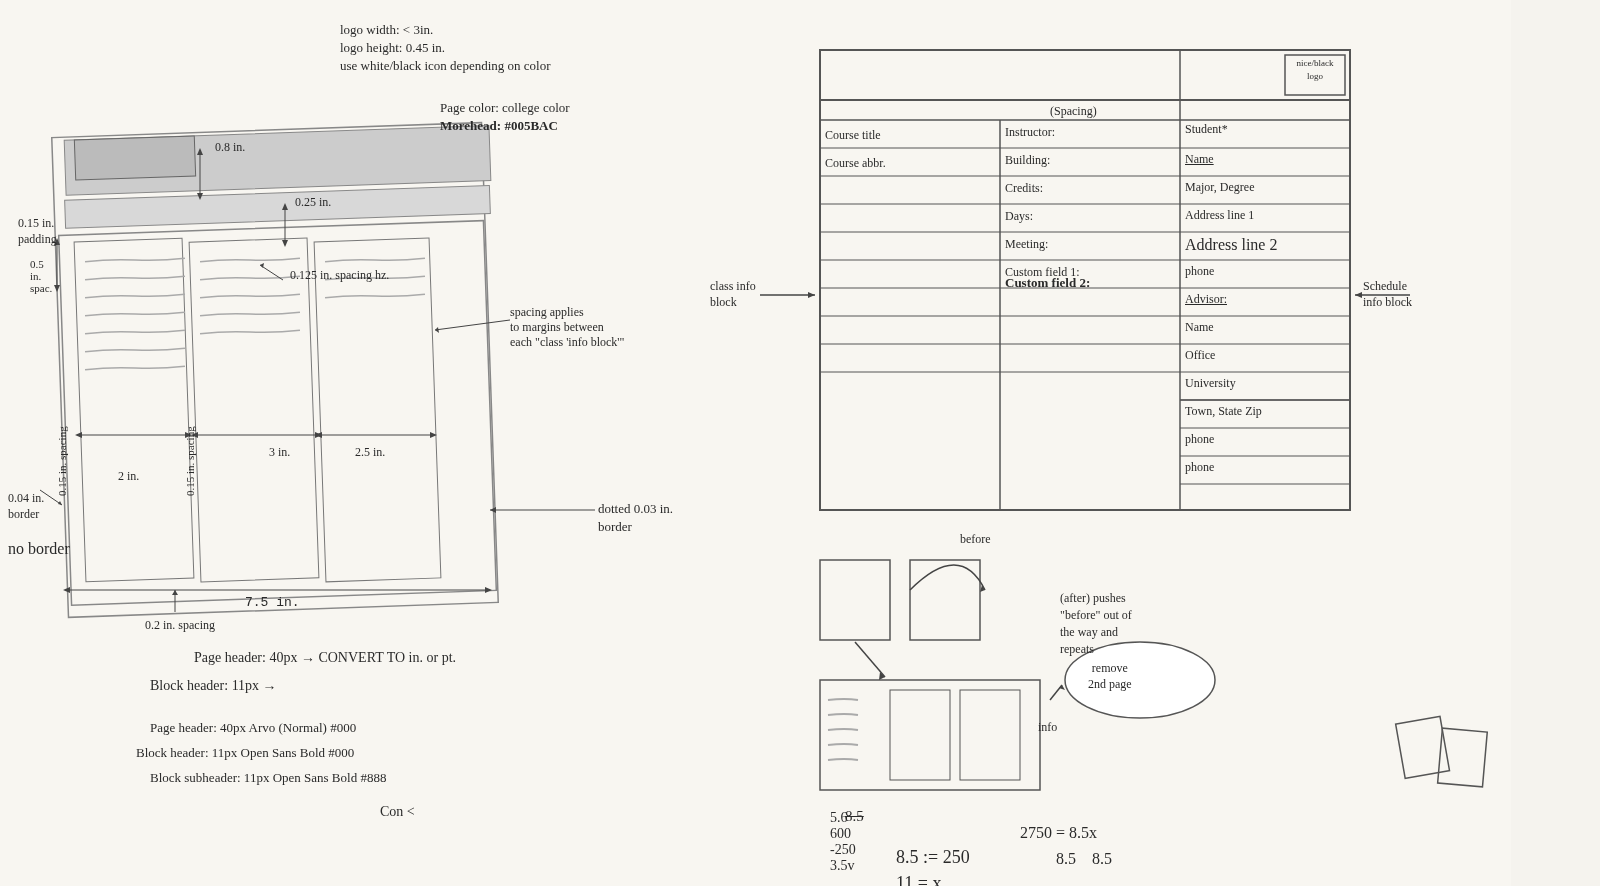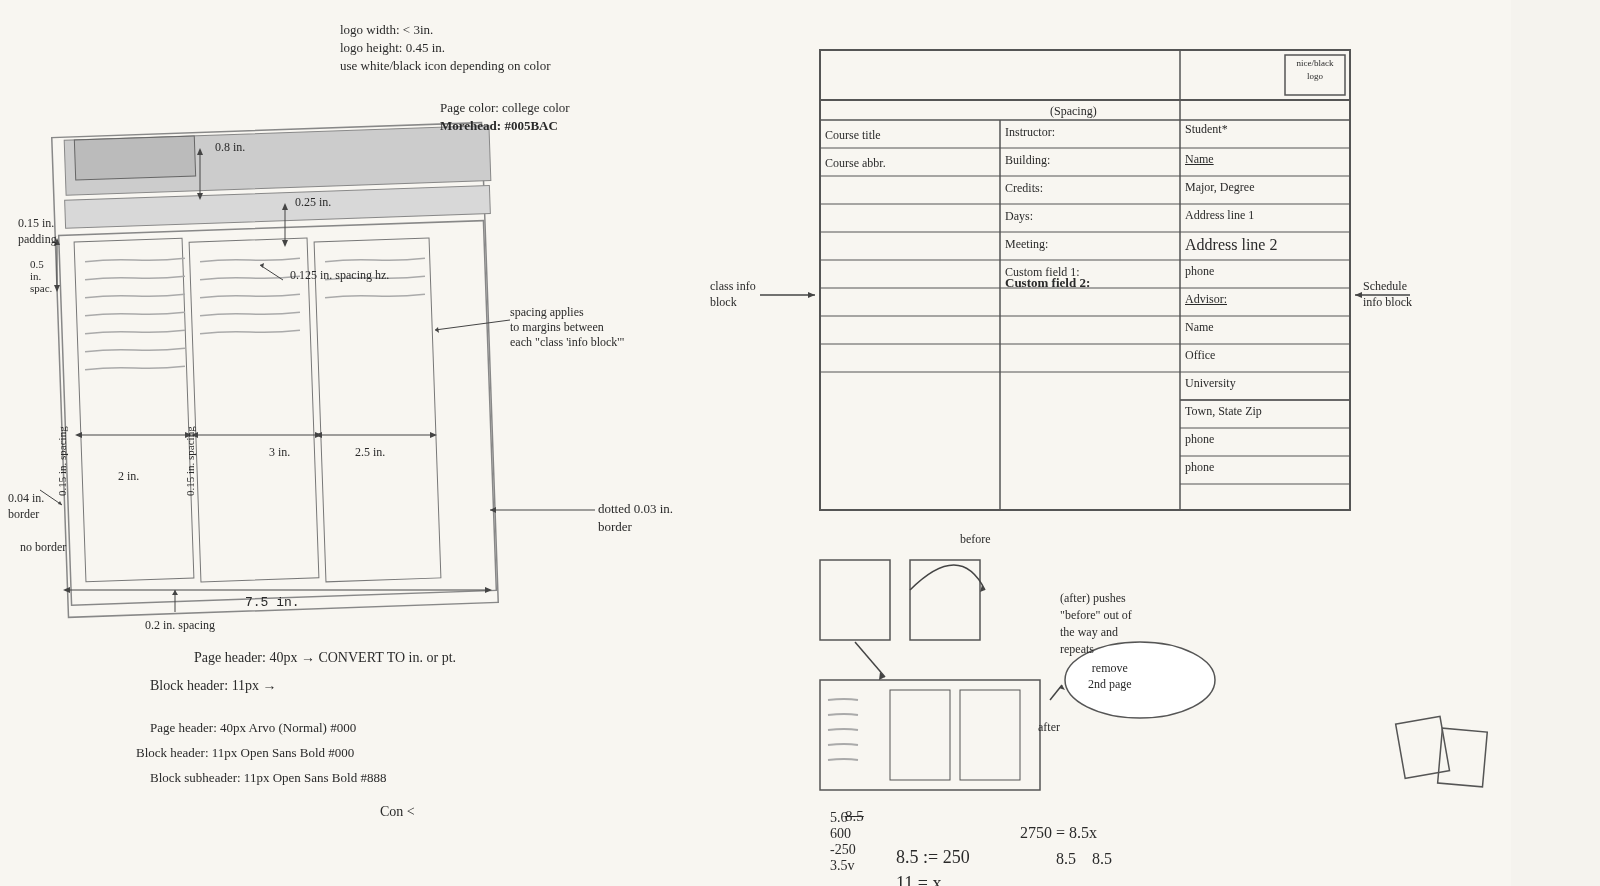--- a/index.html
+++ b/index.html
@@ -232,21 +232,21 @@
   <div class="sketch-text" style="left:30px; top:258px; font-size:11px;">0.5<br>in.<br>spac.</div>
 
   <div class="sketch-text" style="left:62px; top:490px; font-size:11px; transform:rotate(-90deg); transform-origin: left center;">0.15 in. spacing</div>
   <div class="sketch-text" style="left:190px; top:490px; font-size:11px; transform:rotate(-90deg); transform-origin: left center;">0.15 in. spacing</div>
 
   <div class="sketch-text" style="left:245px; top:595px; font-size:13px;font-family:Liberation Mono, monospace;">7.5 in.</div>
 
   <div class="sketch-text" style="left:145px; top:618px; font-size:12px;">0.2 in. spacing</div>
 
   <div class="sketch-text" style="left:8px; top:490px; font-size:12px; line-height:16px;">0.04 in.<br>border</div>
-  <div class="sketch-text" style="left:20px; top:540px; font-size:12px;">no border</div>
+  <div class="sketch-text" style="left:8px; top:540px; font-size:16px;">no border</div>
 
   <div class="sketch-text" style="left:598px; top:500px; font-size:13px; line-height:18px;">dotted  0.03 in.<br>border</div>
 
   <div class="sketch-text" style="left:150px; top:650px; font-size:14px;margin-left:44px;">Page header: 40px → CONVERT TO  in. or pt.</div>
   <div class="sketch-text" style="left:150px; top:678px; font-size:14px;">Block header: 11px →</div>
 
   <div class="sketch-text" style="left:150px; top:720px; font-size:13px;">Page  header: 40px Arvo  (Normal) #000</div>
   <div class="sketch-text" style="left:136px; top:745px; font-size:13px;">Block  header: 11px Open Sans  Bold #000</div>
   <div class="sketch-text" style="left:150px; top:770px; font-size:13px;">Block  subheader: 11px Open Sans  Bold #888</div>
 
@@ -279,21 +279,21 @@
   <div class="sketch-text" style="left:1185px; top:376px; font-size:12px;">University</div>
   <div class="sketch-text" style="left:1185px; top:404px; font-size:12px;">Town, State Zip</div>
   <div class="sketch-text" style="left:1185px; top:432px; font-size:12px;">phone</div>
   <div class="sketch-text" style="left:1185px; top:460px; font-size:12px;">phone</div>
 
   <div class="sketch-text" style="left:710px; top:278px; font-size:12px; line-height:16px;">class info<br>block</div>
   <div class="sketch-text" style="left:1363px; top:278px; font-size:12px; line-height:16px;">Schedule<br>info block</div>
 
   <div class="sketch-text" style="left:960px; top:532px; font-size:12px;">before</div>
 
-  <div class="sketch-text" style="left:1038px; top:720px; font-size:12px;">after</div>
+  <div class="sketch-text" style="left:1038px; top:720px; font-size:12px;">info</div>
 
   <div class="sketch-text" style="left:1060px; top:590px; font-size:12px; line-height:17px;">(after) pushes<br>"before" out of<br>the way and<br>repeats</div>
 
   <div class="sketch-text" style="left:1088px; top:660px; font-size:12px; line-height:16px; text-align:center;">remove<br>2nd page</div>
 
   <div class="sketch-text" style="left:830px; top:810px; font-size:14px;">5.6<br>600<br>-250<br>3.5v</div>
 
   <div class="sketch-text" style="left:896px; top:820px; font-size:18px; line-height:26px;margin-top:24px;">8.5 :=  250<br>11   =    x</div>
 
   <div class="sketch-text" style="left:1020px; top:820px; font-size:16px; line-height:26px;">2750 = 8.5x<br>&nbsp;&nbsp;&nbsp;&nbsp;&nbsp;&nbsp;&nbsp;&nbsp;&nbsp;8.5&nbsp;&nbsp;&nbsp;&nbsp;8.5</div>

